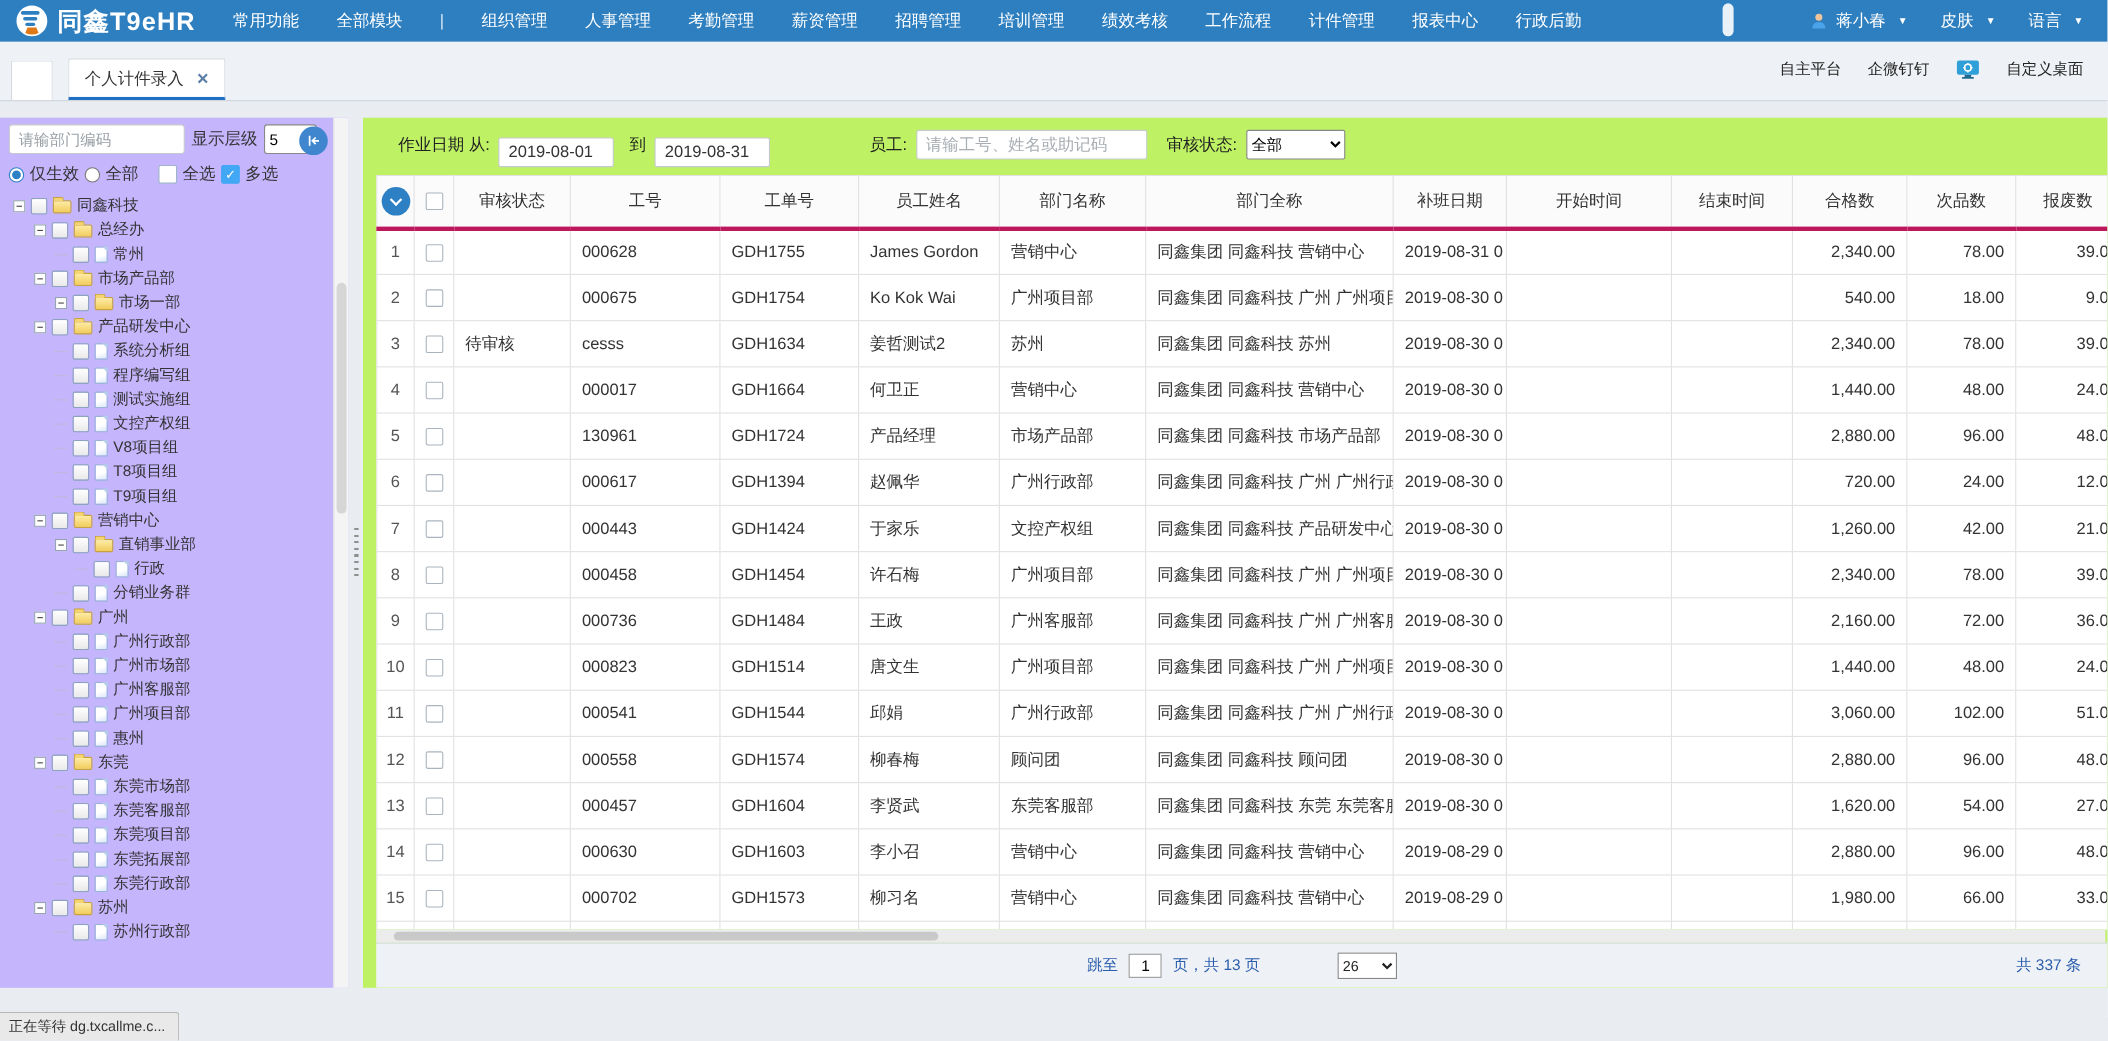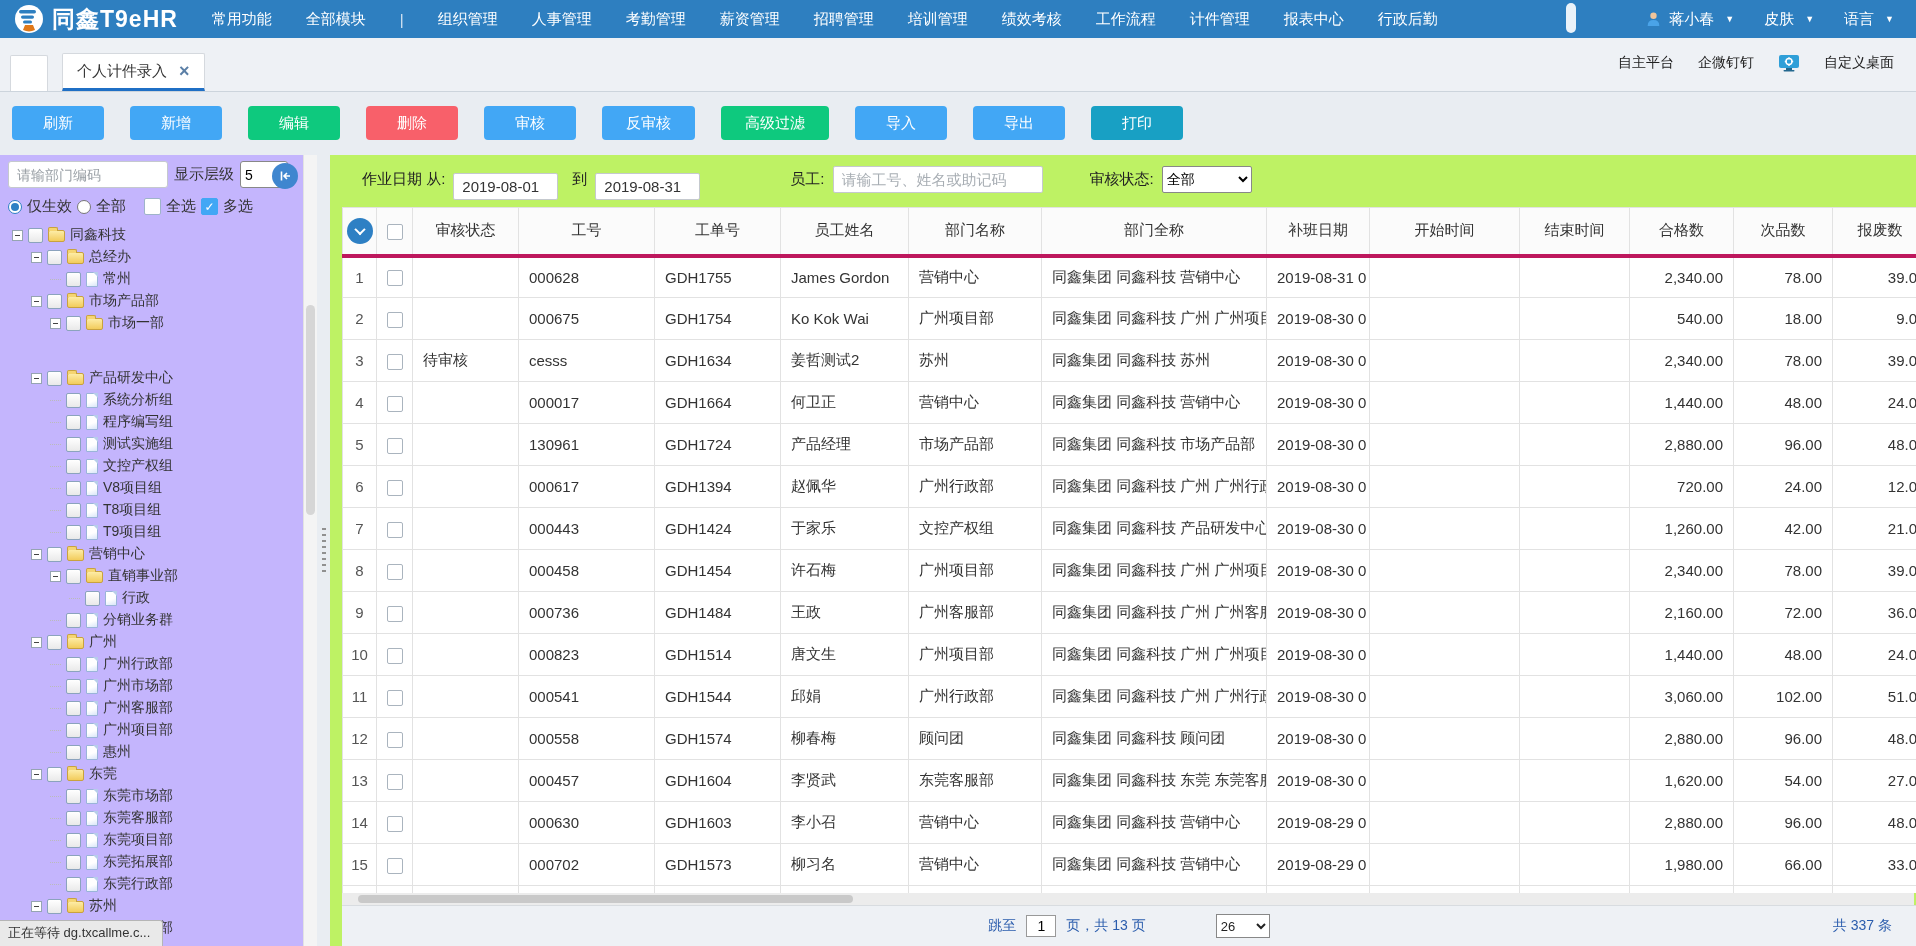--- a/index.html
+++ b/index.html
@@ -111,21 +111,21 @@
   .filterbar { height:40px; display:flex; align-items:center; font-size:15px; color:#222;
     padding-left:20px; }
   .f-label { white-space:nowrap; }
   .f-input { height:27px; border:1px solid #c5c9ce; border-radius:2px; padding:0 8px;
     font-size:15px; font-family:inherit; color:#333; }
   .date-in { width:105px;margin-top:14px; }
   .emp-in { width:210px; }
   .emp-in::placeholder { color:#a8aeb4; }
   .status-select { height:27px; width:90px; font-size:14px; font-family:inherit;
     border:1px solid #888; border-radius:2px; background:#fff; }
-  .ml8{margin-left:8px;} .ml14{margin-left:14px;} .ml90{margin-left:90px;} .ml45{margin-left:47px;}
+  .ml8{margin-left:8px;} .ml14{margin-left:14px;} .ml90{margin-left:90px;} .ml45{margin-left:18px;}
 
   .table-wrap { margin-top:8px; height:686px; overflow:hidden; }
   table { border-collapse:collapse; table-layout:fixed; width:1585px; background:#fff; }
   th, td { border:1px solid #e2e2e2; font-size:15px; font-weight:normal; overflow:hidden;
     white-space:nowrap; }
   thead th { height:48px; background:#fbfbfb; border-bottom:4px solid #be185d;
     text-align:center; color:#333; cursor:pointer; }
   tbody td { height:42px; color:#333; }
   td.c { text-align:center; color:#555; }
   td.l { padding-left:10px; }
@@ -219,32 +219,20 @@
       <circle cx="11" cy="7.5" r="3" fill="none" stroke="#fff" stroke-width="1.4"></circle>
       <path d="M11 3.2v2M11 10v2M6.8 7.5h2M13.2 7.5h2" stroke="#fff" stroke-width="1.4"></path>
       <rect x="8" y="14" width="6" height="2" fill="#23688f"></rect>
       <rect x="5.5" y="16" width="11" height="1.6" rx="0.8" fill="#23688f"></rect>
     </svg>
     <span class="lnk">自定义桌面</span>
   </div>
 </div>
 
 <div class="content">
-  <div class="toolbar">
-      <button class="tbtn tb-blue">刷新</button>
-      <button class="tbtn tb-blue">新增</button>
-      <button class="tbtn tb-green">编辑</button>
-      <button class="tbtn tb-red">删除</button>
-      <button class="tbtn tb-blue">审核</button>
-      <button class="tbtn tb-blue">反审核</button>
-      <button class="tbtn tb-green">高级过滤</button>
-      <button class="tbtn tb-blue">导入</button>
-      <button class="tbtn tb-blue">导出</button>
-      <button class="tbtn tb-teal">打印</button>
-    </div>
   <div class="round-btns">
     <div class="rbtn">
         <span>✎</span>
       </div>
     <div class="rbtn">
         <span>?</span>
       </div>
   </div>
 
   <div class="panels">
@@ -293,21 +281,21 @@
               <span class="tcb"></span>
               <span class="ico-folder"></span>
               <span class="tree-label">市场产品部</span>
             </div>
             <div class="tree-row" style="padding-left: 42px;">
               <span class="tree-exp"></span>
               <span class="tcb"></span>
               <span class="ico-folder"></span>
               <span class="tree-label">市场一部</span>
             </div>
-            <div class="tree-row" style="padding-left: 23px; margin-top: 33px;">
+            <div class="tree-row" style="padding-left: 23px;">
               <span class="tree-exp"></span>
               <span class="tcb"></span>
               <span class="ico-folder"></span>
               <span class="tree-label">产品研发中心</span>
             </div>
             <div class="tree-row" style="padding-left: 42px;">
               <span class="tree-gap"></span>
               <span class="tcb"></span>
               <span class="ico-file"></span>
               <span class="tree-label">系统分析组</span>

